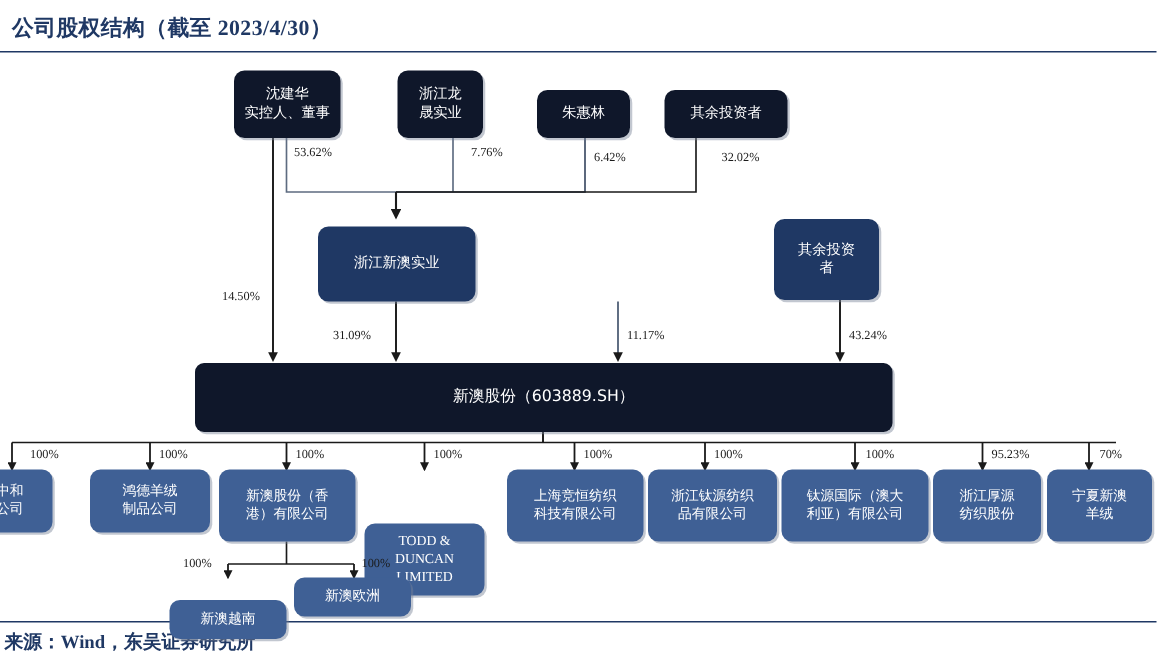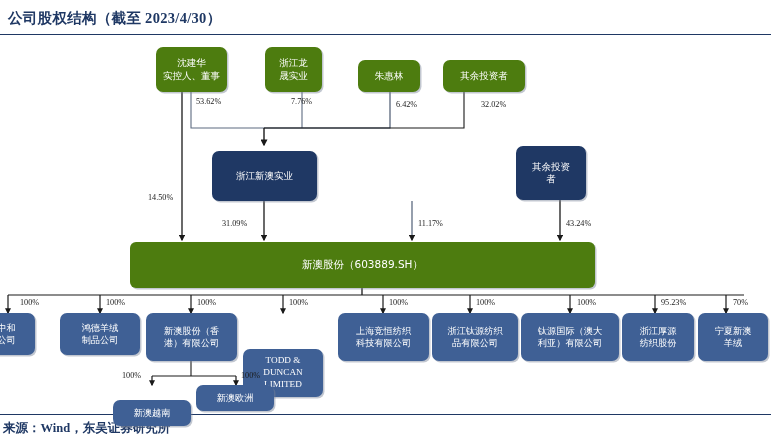--- a/index.html
+++ b/index.html
@@ -79,21 +79,21 @@
     align-items: center;
     justify-content: center;
     text-align: center;
     color: #ffffff;
     border-radius: 7px;
     line-height: 1.28;
     padding: 2px 3px;
     z-index: 3;
     box-shadow: 1.5px 1.5px 0 rgba(120,130,150,0.45);
   }
-  .node.dark   { background: #4d7c0f; }
+  .node.dark   { background: #0f172a; }
   .node.mid    { background: #1F3864; }
   .node.light  { background: #3F6095; }
   .node.cn     { font-family: "DejaVu Sans", "Liberation Sans", sans-serif; }
   .node.latin  { font-family: "Liberation Serif", "DejaVu Serif", serif; margin-top: 36px; }
 
   
   .pct {
     position: absolute;
     font-size: 8.2px;
     font-family: "Liberation Serif", "DejaVu Serif", serif;
@@ -237,21 +237,21 @@
 
   <div class="node light cn" style="left:113px; top:385px; width:78px; height:26px; font-size:9.2px;margin-top:15px;">
     <span>新澳越南</span>
   </div>
 
   <div class="node light cn" style="left:196px; top:385px; width:78px; height:26px; font-size:9.2px;">
     <span>新澳欧洲</span>
   </div>
 
   <div class="pct" style="left:196px; top:97px;">53.62%</div>
-  <div class="pct" style="left:291px; top:97px;">7.76%</div>
+  <div class="pct" style="left:314px; top:97px;">7.76%</div>
   <div class="pct" style="left:396px; top:100px;">6.42%</div>
   <div class="pct" style="left:481px; top:100px;">32.02%</div>
 
   <div class="pct" style="left:148px; top:193px;">14.50%</div>
   <div class="pct" style="left:222px; top:219px;">31.09%</div>
   <div class="pct" style="left:418px; top:219px;">11.17%</div>
   <div class="pct" style="left:566px; top:219px;">43.24%</div>
 
   <div class="pct" style="left:20px; top:298px;">100%</div>
   <div class="pct" style="left:106px; top:298px;">100%</div>

